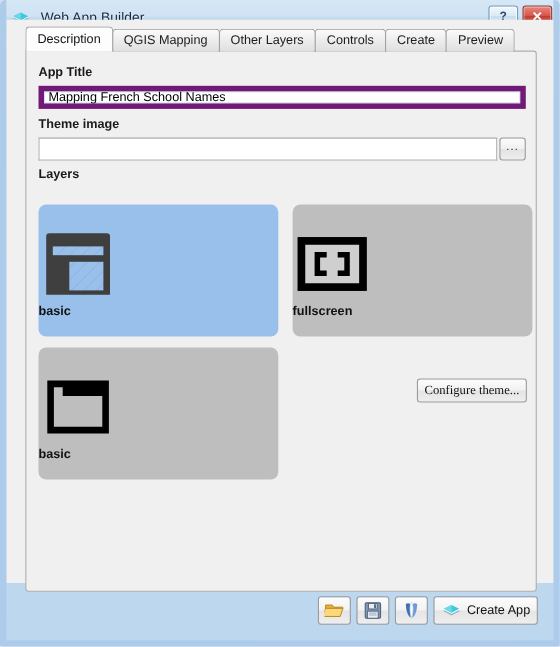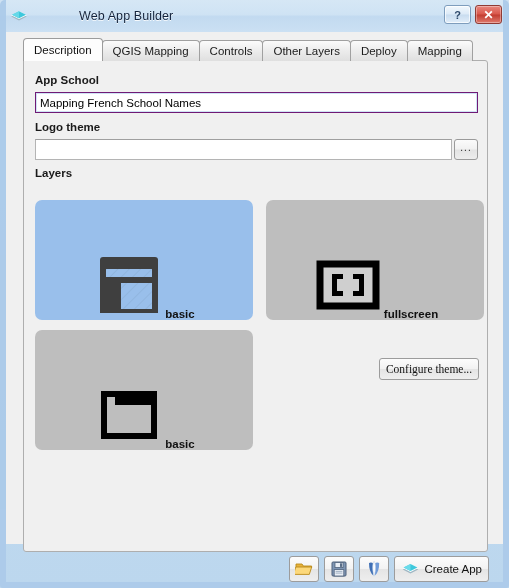--- a/index.html
+++ b/index.html
@@ -37,21 +37,20 @@
   .titlebar {
     position: absolute;
     left: 0; top: 0;
     width: 509px;
     height: 32px;
     box-sizing: border-box;
     background: linear-gradient(to bottom, #d6e7f5 0%, #cfe3f4 45%, #c2daf0 52%, #cbe0f3 100%);
     border-radius: 5px 5px 0 0;
     display: flex;
     align-items: center;
-    gap: 42px;
   }
   .titlebar-icon {
     margin-left: 9px;
     margin-top: 1px;
     width: 20px; height: 20px;
     display: block;
   }
   .titlebar-text {
     margin-left: 8px;
     font-size: 12.5px;
@@ -91,21 +90,21 @@
     color: #ffffff;
     font-weight: bold;
     font-size: 12px;
     box-shadow: inset 0 0 0 1px rgba(255,255,255,0.35);
   }
 
   
   .dialog-body {
     position: absolute;
     left: 6px;
-    top: 32px;
+    top: 18px;
     width: 497px;
     height: 512px;
     background: #f0f0f0;
     box-sizing: border-box;
   }
 
   
   .tabstrip {
     position: absolute;
     left: 17px;
@@ -165,21 +164,21 @@
     box-sizing: border-box;
     height: 21px;
     background: #ffffff;
     font-family: "Liberation Sans", sans-serif;
     font-size: 11.5px;
     color: #000;
     padding: 0 4px;
     outline: none;
   }
   .text-input.focused {
-    border: 1px solid #701a75;
+    border: 5px solid #701a75;
     box-shadow: 0 0 0 1px rgba(120,175,225,0.35) inset;
   }
   .text-input.plain {
     border: 1px solid #b4b4b4;
     border-top-color: #9f9f9f;
   }
 
   .dots-btn {
     position: absolute;
     box-sizing: border-box;
@@ -207,21 +206,22 @@
   }
   .theme-card {
     position: absolute;
     width: 218px;
     height: 120px;
     box-sizing: border-box;
     border-radius: 7px;
     background: #bebebe;
     cursor: default;
     display: flex;
-    align-items: flex-end;
+    flex-direction: column;
+    align-items: flex-start;
     justify-content: center;
   }
   .theme-card.selected {
     background: #99bfeb;
   }
   .theme-card .tc-icon {
     height: 72px;
     display: flex;
     align-items: center;
     justify-content: center;
@@ -304,33 +304,33 @@
     </div>
   </div>
 
   <div class="win-frame"></div>
 
   <div class="dialog-body">
 
     <div class="tabstrip">
       <div class="tab active">Description</div>
       <div class="tab">QGIS Mapping</div>
+      <div class="tab">Other Layers</div>
       <div class="tab">Controls</div>
-      <div class="tab">Other Layers</div>
-      <div class="tab">Deploy</div>
-      <div class="tab">Mapping</div>
+      <div class="tab">Create</div>
+      <div class="tab">Preview</div>
     </div>
 
     <div class="page-panel">
 
-      <div class="field-label" style="left:11px; top:13px;">App School</div>
+      <div class="field-label" style="left:11px; top:13px;">App Title</div>
 
       <input class="text-input focused" style="left: 11px; top: 31px; width: 443px;" value="Mapping French School Names">
 
-      <div class="field-label" style="left:11px; top:60px;">Logo theme</div>
+      <div class="field-label" style="left:11px; top:60px;">Theme image</div>
 
       <input class="text-input plain" style="left: 11px; top: 78px; width: 417px;" value="">
 
       <div class="dots-btn" style="left:430px; top:78px;">...</div>
 
       <div class="field-label" style="left:11px; top:106px;">Layers</div>
 
       <div class="theme-grid">
 
         <div class="theme-card selected" style="left:0px; top:0px;">

